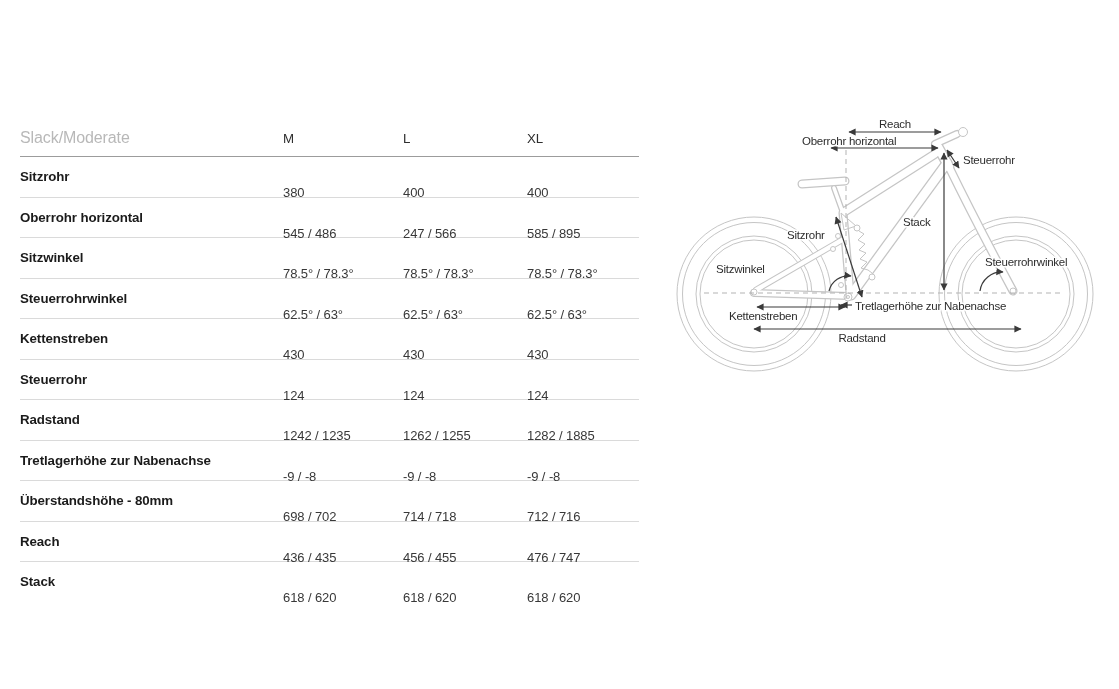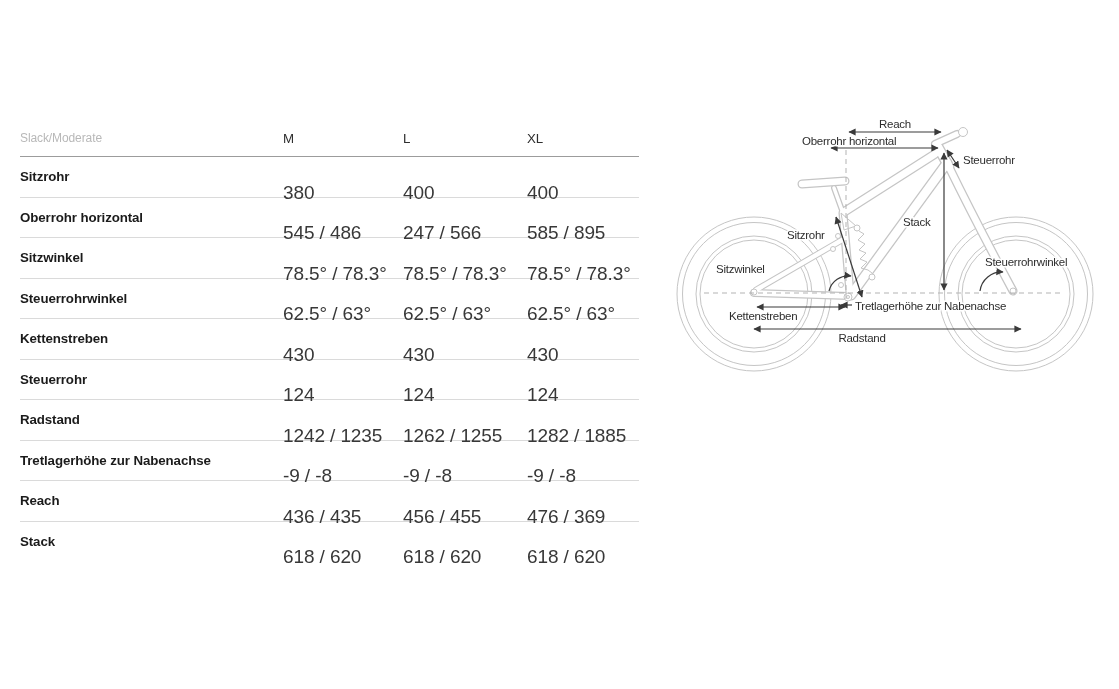--- a/index.html
+++ b/index.html
@@ -9,24 +9,24 @@
   }
   
   .geo-table{position:absolute;left:20px;top:120px;width:619px;letter-spacing:-0.1px;}
   .trow{display:flex;align-items:center;height:39.5px;border-bottom:1px solid #dadada;}
   .trow:last-child{border-bottom:none;}
   .thead{display:flex;align-items:center;height:36px;border-bottom:1px solid #9c9c9c;}
   .c-label{width:263px;flex:0 0 263px;}
   .c-m{width:120px;flex:0 0 120px;}
   .c-l{width:124px;flex:0 0 124px;}
   .c-xl{flex:1 1 auto;}
-  .variant{color:#b8b8b8;font-size:12px;}
+  .variant{color:#b8b8b8;font-size:16px;}
   .colhead{color:#2e2e2e;font-size:13.3px;}
   .rlabel{color:#1b1b1b;font-size:13.3px;font-weight:bold;}
-  .rval{color:#383838;font-size:19px;margin-top:32px;}
+  .rval{color:#383838;font-size:13px;margin-top:32px;}
   
   .diagram{position:absolute;left:660px;top:100px;}
   .sketch{stroke:#c5c5c5;fill:none;stroke-width:1;}
   .tube-o{stroke:#c5c5c5;fill:none;stroke-linecap:round;}
   .tube-i{stroke:#ffffff;fill:none;stroke-linecap:round;}
   .pivot{stroke:#c5c5c5;fill:#ffffff;stroke-width:1;}
   .dashref{stroke:#b3b3b3;stroke-width:1;stroke-dasharray:5 4;fill:none;}
   .dim{stroke:#3a3a3a;stroke-width:1.2;fill:none;}
   .dlab{font-family:"Liberation Sans",sans-serif;font-size:11.5px;fill:#2d2d2d;
         letter-spacing:-0.25px;paint-order:stroke;stroke:#ffffff;stroke-width:3px;}
@@ -84,24 +84,30 @@
         <div class="c-l rval">1262 / 1255</div>
         <div class="c-xl rval">1282 / 1885</div>
       </div>
       <div class="trow">
         <div class="c-label rlabel">Tretlagerhöhe zur Nabenachse</div>
         <div class="c-m rval">-9 / -8</div>
         <div class="c-l rval">-9 / -8</div>
         <div class="c-xl rval">-9 / -8</div>
       </div>
       <div class="trow">
+        <div class="c-label rlabel">Überstandshöhe - 80mm</div>
+        <div class="c-m rval">698 / 702</div>
+        <div class="c-l rval">714 / 718</div>
+        <div class="c-xl rval">712 / 716</div>
+      </div>
+      <div class="trow">
         <div class="c-label rlabel">Reach</div>
         <div class="c-m rval">436 / 435</div>
         <div class="c-l rval">456 / 455</div>
-        <div class="c-xl rval">476 / 369</div>
+        <div class="c-xl rval">476 / 747</div>
       </div>
       <div class="trow">
         <div class="c-label rlabel">Stack</div>
         <div class="c-m rval">618 / 620</div>
         <div class="c-l rval">618 / 620</div>
         <div class="c-xl rval">618 / 620</div>
       </div>
     </div>
 </div>
 

